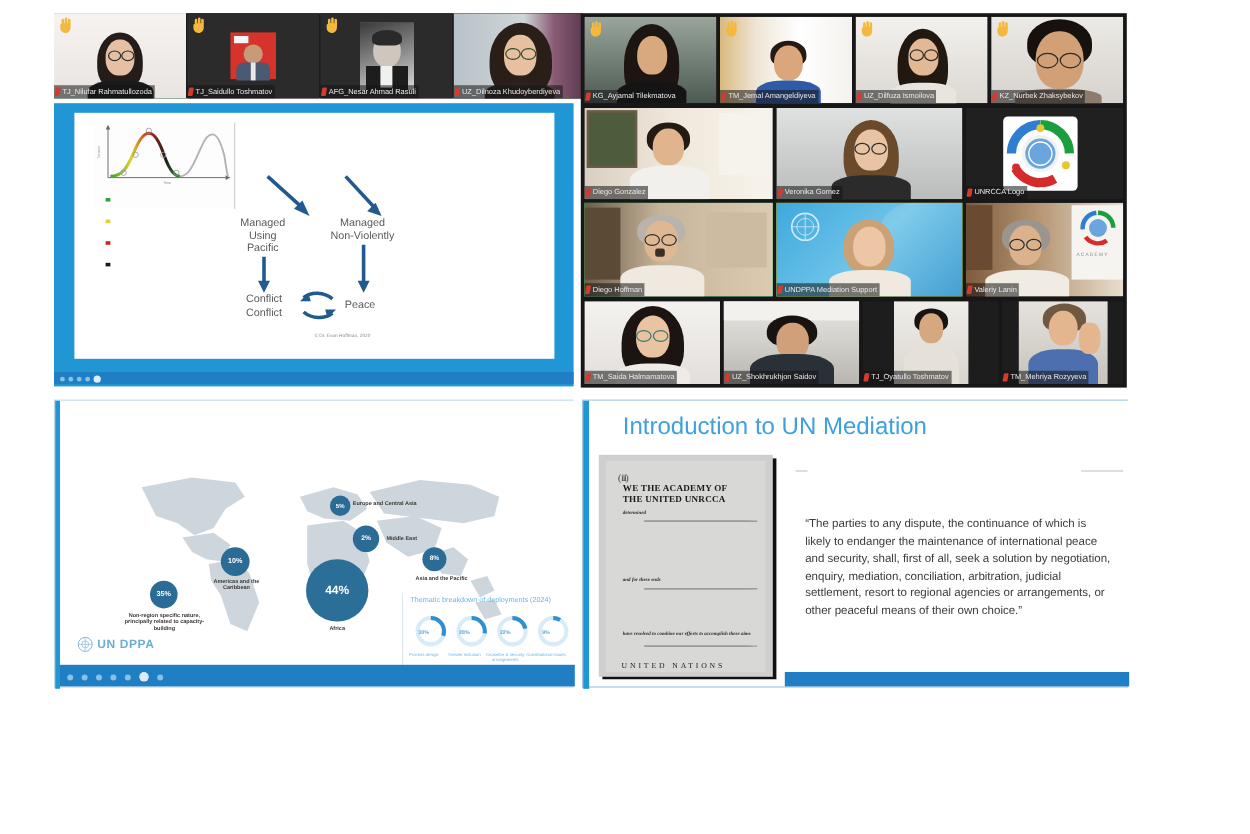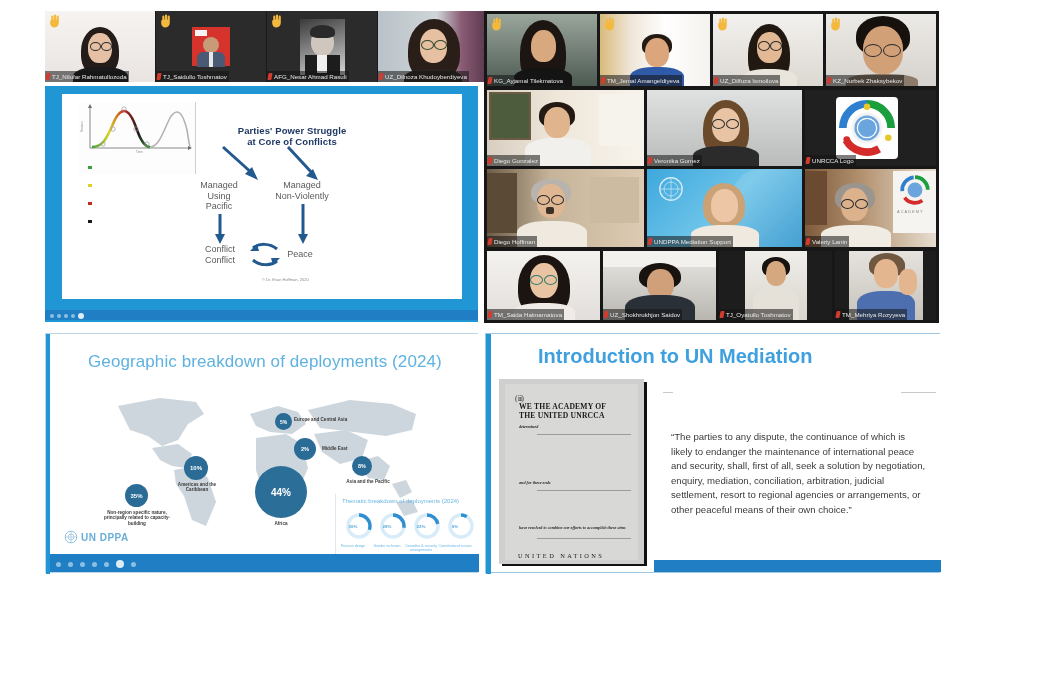--- a/index.html
+++ b/index.html
@@ -51,21 +51,21 @@
   .bub-label{position:absolute;text-align:center;color:#3a3a3a;font-size:4.6px;
              line-height:5.4px;font-weight:bold;}
   .thematic-title{position:absolute;color:#6bb6e2;font-size:6px;}
   .donut-val{position:absolute;display:flex;align-items:center;justify-content:center;
              color:#5aa7d8;font-size:4.4px;font-weight:bold;}
   .donut-label{position:absolute;text-align:center;color:#6bb6e2;font-size:3.6px;line-height:4.4px;}
   .ppt-bar{position:absolute;background:#1f7ec4;}
   .ppt-dot{position:absolute;background:#9ecbe8;border-radius:50%;opacity:.85;}
 
   
-  .un-title{position:absolute;color:#3ea0de;font-size:20px;font-weight:700;margin-left:19px;}
+  .un-title{position:absolute;color:#3ea0de;font-size:20px;font-weight:400;}
   .un-sub{position:absolute;color:#1d1d1d;font-size:9.6px;line-height:13.5px;font-weight:bold;}
   .un-quote{position:absolute;color:#3b3b3b;font-size:9.6px;line-height:14.6px;}
   .un-rule{position:absolute;height:1px;background:#c9c9c9;}
   .charter{position:absolute;background:#cfcfcf;box-shadow:3px 3px 0 0 #111;}
   .charter-inner{position:absolute;background:#d8d8d6;}
   .ch-h1{position:absolute;color:#1b1b1b;font-family:"Liberation Serif",serif;font-weight:bold;
          font-size:7.6px;line-height:9px;letter-spacing:.2px;}
   .ch-it{position:absolute;color:#2a2a2a;font-family:"Liberation Serif",serif;
          font-style:italic;font-weight:bold;font-size:4.2px;}
   .ch-txt{position:absolute;background:#9c9c9a;height:1.1px;}
@@ -416,24 +416,20 @@
           <text x="58" y="51" font-size="3" fill="#8a8a8a">Time</text>
         </svg>
         <div style="position:absolute;left:10px;top:56px;">
           <div><span class="legend-sw" style="background:#3aa03a;"></span><span style="display:inline-block;width:34px;"><span class="legend-line"></span></span></div>
           <div><span class="legend-sw" style="background:#ddd22a;"></span><span style="display:inline-block;width:30px;"><span class="legend-line"></span></span></div>
           <div><span class="legend-sw" style="background:#c42a1f;"></span><span style="display:inline-block;width:38px;"><span class="legend-line"></span></span></div>
           <div><span class="legend-sw" style="background:#1b1b1b;"></span><span style="display:inline-block;width:32px;"><span class="legend-line"></span></span></div>
         </div>
       </div>
 
-      <div class="diag-title" style="left:135px;top:31px;width:190px;">
-        <span>Parties' Power Struggle</span><br>
-        <span>at Core of Conflicts</span>
-      </div>
 
       <svg class="arrow" style="left:158px;top:50px;" width="44" height="40" viewBox="0 0 44 40">
         <path d="M3 3 L33 30" stroke="#22598f" stroke-width="3" fill="none"></path>
         <polygon points="38,36 25,30 32,23" fill="#22598f"></polygon>
       </svg>
       <svg class="arrow" style="left:218px;top:50px;" width="44" height="40" viewBox="0 0 44 40">
         <path d="M8 3 L33 30" stroke="#22598f" stroke-width="3" fill="none"></path>
         <polygon points="38,36 26,32 33,25" fill="#22598f"></polygon>
       </svg>
 
@@ -481,21 +477,20 @@
       <span class="ppt-dot" style="position:relative;width:4px;height:4px;"></span>
       <span class="ppt-dot" style="position:relative;width:4px;height:4px;"></span>
       <span class="ppt-dot" style="position:relative;width:6px;height:6px;background:#fff;"></span>
     </div>
   </div>
 
   <div class="slide-frame" style="left:45px;top:333px;width:433px;height:240px;background:#ffffff;border:1px solid #bcd7e8;">
     <div style="position:absolute;left:0;top:0;width:4px;height:240px;background:#2196d4;"></div>
     <div class="slide-inner" style="left:4px;top:0;width:429px;height:222px;">
 
-      <div class="map-title" style="left:38px;top:18px;">Geographic breakdown of deployments (2024)</div>
 
       <svg style="position:absolute;left:50px;top:50px;" width="340" height="150" viewBox="0 0 340 150">
         <g fill="#cdd6dc">
           <path d="M18,22 L60,14 L96,18 L104,30 L88,40 L78,56 L62,62 L48,52 L30,46 Z"></path>
           <path d="M52,64 L78,60 L92,70 L86,84 L72,82 L60,76 Z"></path>
           <path d="M74,86 L96,82 L108,94 L116,118 L106,142 L92,136 L84,112 L76,100 Z"></path>
           <path d="M150,30 L178,22 L198,28 L206,40 L192,50 L170,48 L156,42 Z"></path>
           <path d="M156,54 L186,50 L202,60 L208,84 L196,112 L178,126 L164,112 L156,86 Z"></path>
           <path d="M208,26 L250,16 L292,20 L316,30 L312,46 L286,52 L254,48 L220,44 Z"></path>
           <path d="M214,50 L246,46 L268,56 L262,74 L240,80 L222,68 Z"></path>

